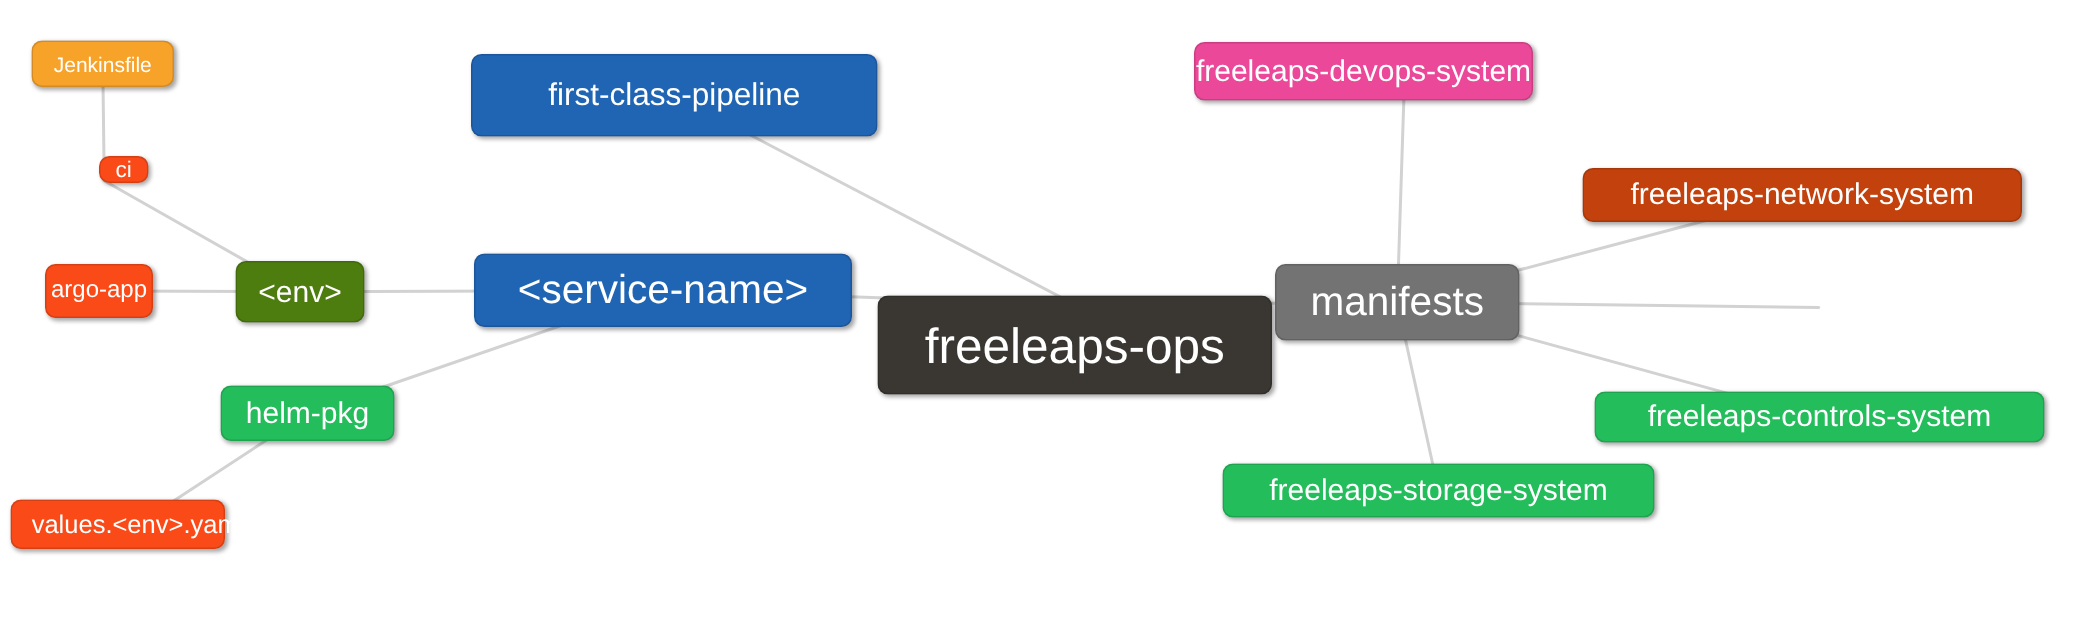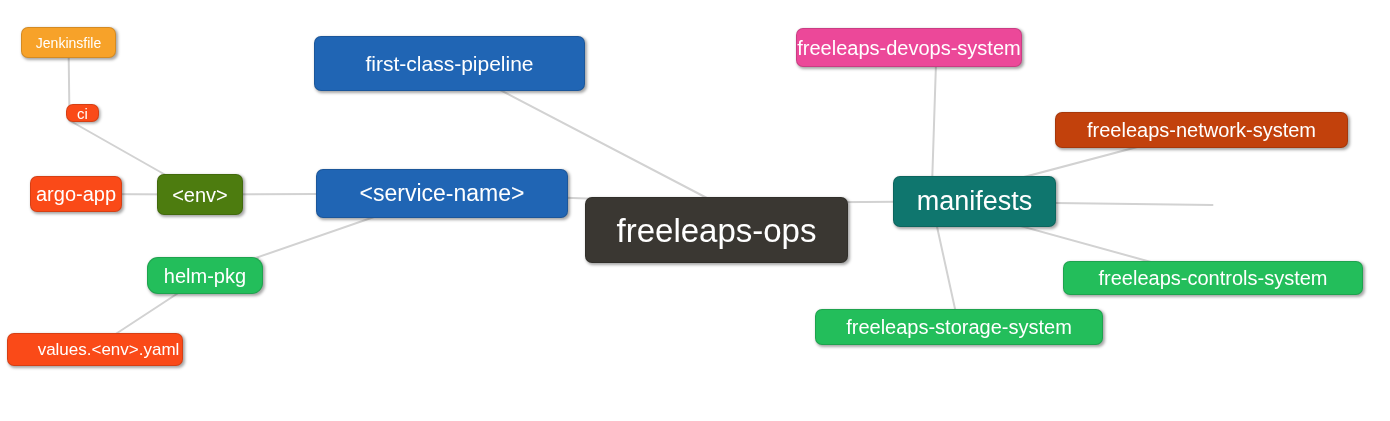--- a/index.html
+++ b/index.html
@@ -64,26 +64,26 @@
       <line x1="716.5" y1="203" x2="931.5" y2="201.5" stroke="#d2d2d2" stroke-width="2" stroke-linecap="round"></line>
       <line x1="931.5" y1="201.5" x2="936.5" y2="47.5" stroke="#d2d2d2" stroke-width="2" stroke-linecap="round"></line>
       <line x1="931.5" y1="201.5" x2="1201.5" y2="130" stroke="#d2d2d2" stroke-width="2" stroke-linecap="round"></line>
       <line x1="931.5" y1="201.5" x2="1212.5" y2="205" stroke="#d2d2d2" stroke-width="2" stroke-linecap="round"></line>
       <line x1="931.5" y1="201.5" x2="1209" y2="278" stroke="#d2d2d2" stroke-width="2" stroke-linecap="round"></line>
       <line x1="931.5" y1="201.5" x2="959" y2="327" stroke="#d2d2d2" stroke-width="2" stroke-linecap="round"></line>
     </svg>
   <div id="node-layer">
       <div class="mm-node" style="left: 21px; top: 27px; width: 95px; height: 31px; font-size: 14px; background: rgb(247, 162, 41); color: rgb(255, 255, 255);">Jenkinsfile</div>
       <div class="mm-node" style="left: 66px; top: 104px; width: 33px; height: 18px; font-size: 15px; background: rgb(250, 74, 24); color: rgb(255, 255, 255);">ci</div>
-      <div class="mm-node" style="left: 30px; top: 176px; width: 92px; height: 36px; font-size: 20px; background: rgb(250, 74, 24); color: rgb(255, 255, 255);">argo-app</div>
+      <div class="mm-node" style="left: 30px; top: 176px; width: 72px; height: 36px; font-size: 16px; background: rgb(250, 74, 24); color: rgb(255, 255, 255);">argo-app</div>
       <div class="mm-node" style="left: 157px; top: 174px; width: 86px; height: 41px; font-size: 20px; background: #4d7c0f; color: rgb(255, 255, 255);">&lt;env&gt;</div>
-      <div class="mm-node" style="left: 147px; top: 257px; width: 116px; height: 37px; font-size: 20px; background: rgb(35, 190, 91); color: rgb(255, 255, 255); border-radius: 11px;">helm-pkg</div>
-      <div class="mm-node" style="left: 7px; top: 333px; width: 176px; height: 33px; font-size: 17px; background: rgb(250, 74, 24); color: rgb(255, 255, 255); padding-left: 27px;">values.&lt;env&gt;.yaml</div>
+      <div class="mm-node" style="left: 147px; top: 257px; width: 116px; height: 37px; font-size: 20px; background: rgb(35, 190, 91); color: rgb(255, 255, 255);">helm-pkg</div>
+      <div class="mm-node" style="left: 7px; top: 333px; width: 143px; height: 33px; font-size: 17px; background: rgb(250, 74, 24); color: rgb(255, 255, 255); padding-left: 27px;">values.&lt;env&gt;.yaml</div>
       <div class="mm-node" style="left: 314px; top: 36px; width: 271px; height: 55px; font-size: 21px; background: rgb(32, 101, 180); color: rgb(255, 255, 255);">first-class-pipeline</div>
-      <div class="mm-node" style="left: 316px; top: 169px; width: 252px; height: 49px; font-size: 23px; background: rgb(32, 101, 180); color: rgb(255, 255, 255);">&lt;service-name&gt;</div>
+      <div class="mm-node" style="left: 316px; top: 169px; width: 252px; height: 49px; font-size: 27px; background: rgb(32, 101, 180); color: rgb(255, 255, 255);">&lt;service-name&gt;</div>
       <div class="mm-node" style="left: 585px; top: 170px; width: 263px; height: 66px; font-size: 33px; background: rgb(58, 55, 50); color: rgb(255, 255, 255); margin-top: 27px;">freeleaps-ops</div>
-      <div class="mm-node" style="left: 850px; top: 176px; width: 163px; height: 51px; font-size: 27px; background: #0f766e; color: rgb(255, 255, 255); margin-left: 43px;">manifests</div>
+      <div class="mm-node" style="left: 850px; top: 176px; width: 163px; height: 51px; font-size: 27px; background: #737373; color: rgb(255, 255, 255);">manifests</div>
       <div class="mm-node" style="left: 796px; top: 28px; width: 226px; height: 39px; font-size: 20px; background: #ec4899; color: rgb(255, 255, 255);">freeleaps-devops-system</div>
       <div class="mm-node" style="left: 1055px; top: 112px; width: 293px; height: 36px; font-size: 20px; background: #c2410c; color: rgb(255, 255, 255);">freeleaps-network-system</div>
       <div class="mm-node" style="left: 1063px; top: 261px; width: 300px; height: 34px; font-size: 20px; background: rgb(35, 190, 91); color: rgb(255, 255, 255);">freeleaps-controls-system</div>
       <div class="mm-node" style="left: 815px; top: 309px; width: 288px; height: 36px; font-size: 20px; background: rgb(35, 190, 91); color: rgb(255, 255, 255);">freeleaps-storage-system</div>
     </div>
 </div>
 
 </body></html>

